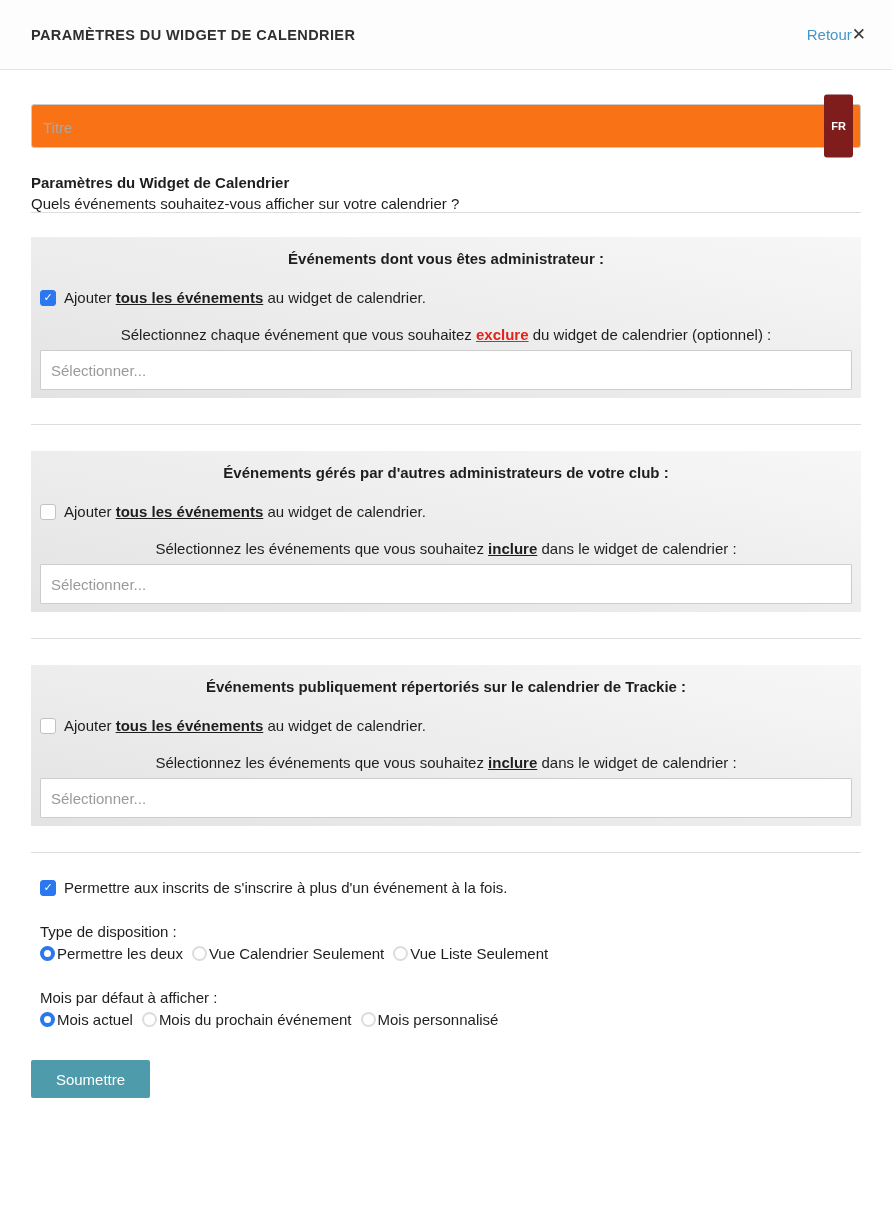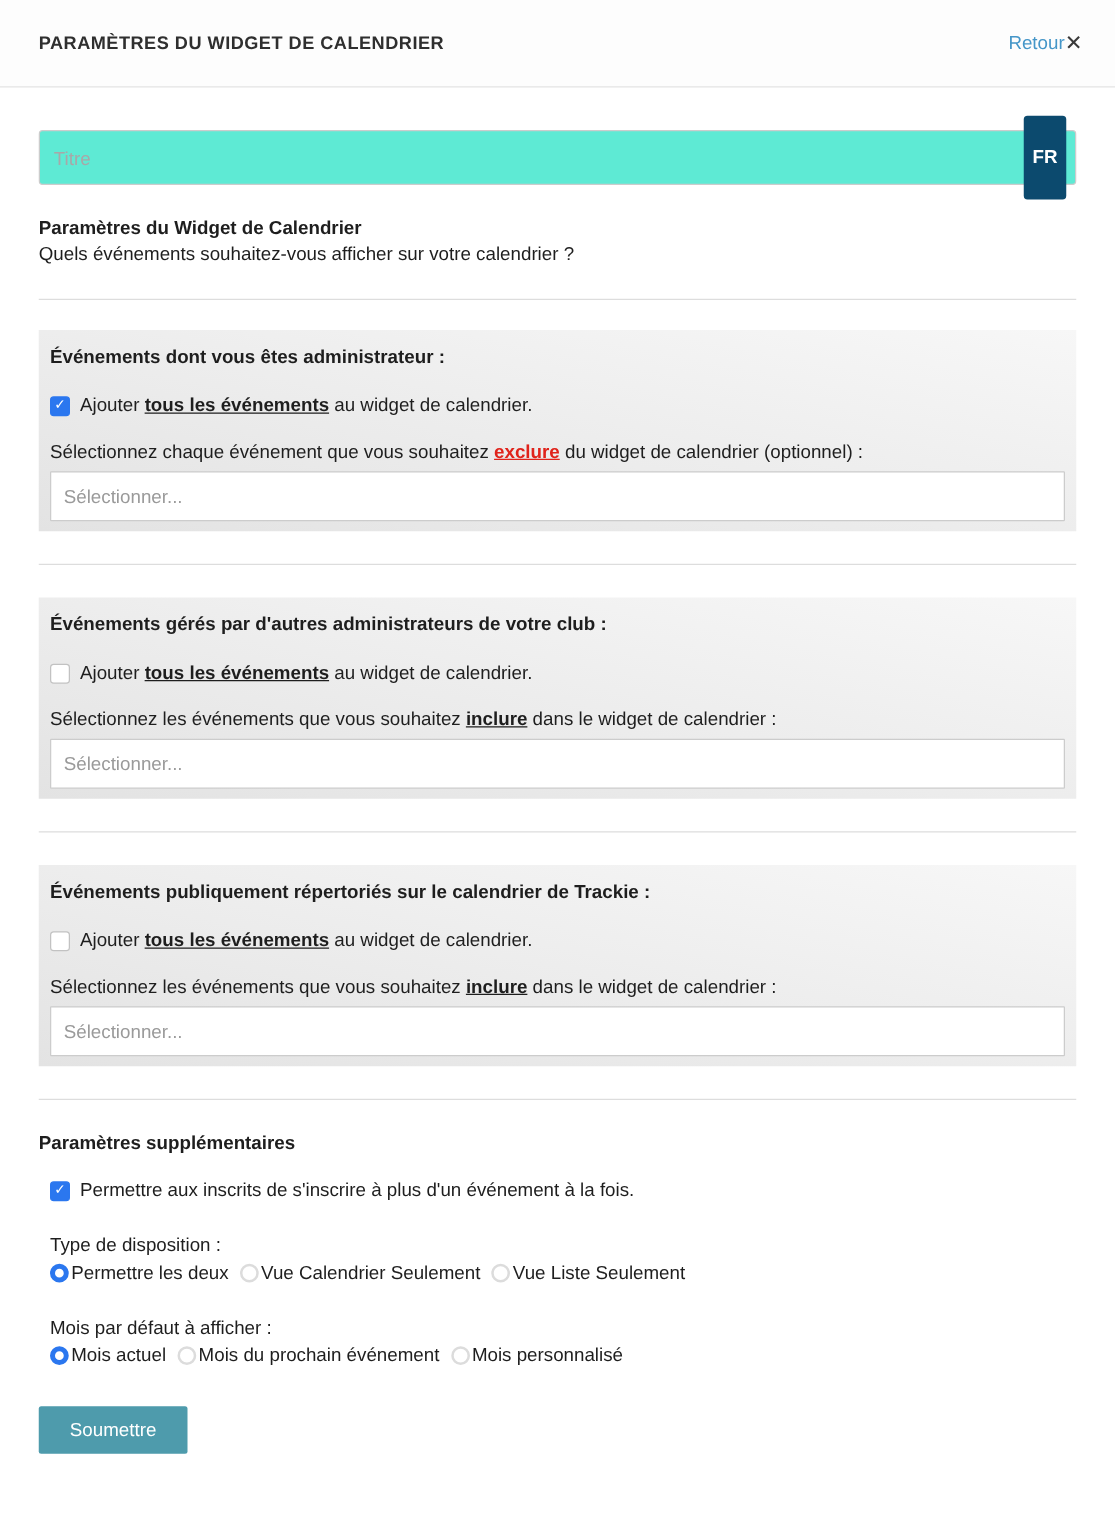--- a/index.html
+++ b/index.html
@@ -22,39 +22,39 @@
   .back-link { color:#4596c8; font-size:15px; text-decoration:none; cursor:pointer; }
   .close-btn { color:#3a3a3a; font-size:17px; font-weight:700; cursor:pointer; line-height:1; }
 
   
   main { padding:34px 31px 20px 31px; }
 
   .title-wrap { position:relative; margin-bottom:26px; }
   .title-input {
     width:100%; height:44px; border:1px solid #ccc; border-radius:3px;
     padding:2px 48px 0 11px; font-size:15px; color:#1e1e1e; outline:none;
-    font-family:inherit; background:#5eead4;
+    font-family:inherit; background:#f97316;
   }
   .title-input::placeholder { color:#a8a8a8; }
   .lang-badge {
     position:absolute; right:8px; top:50%; transform:translateY(-50%);
-    background:#0c4a6e; color:#fff; font-size:15px; font-weight:700;
+    background:#7f1d1d; color:#fff; font-size:11px; font-weight:700;
     border-radius:3px; padding:26px 7px; line-height:1;
   }
 
   .intro-heading { font-size:15px; font-weight:700; margin-bottom:4px; }
-  .intro-question { font-size:15px; margin-bottom:27px; }
+  .intro-question { font-size:15px; }
 
   hr.rule { border:none; border-top:1px solid #ddd; margin:0 0 24px 0; }
   hr.rule.between { margin:26px 0 26px 0; }
 
   
   .event-box {
     background:linear-gradient(to bottom left,#f7f7f7,#e3e3e3);
-    padding:13px 9px 8px 9px; margin-bottom:0;
+    padding:13px 9px 8px 9px; margin-bottom:0;text-align:center;
   }
   .event-box h2 { font-size:15px; font-weight:700; margin-bottom:22px; }
   .cb-row { display:flex; align-items:center; gap:8px; margin-bottom:20px; }
   .cb-label { font-size:15px; }
   .emph { font-weight:700; text-decoration:underline; }
   .emph.red { color:#e0231b; }
   .select-label { font-size:15px; margin-bottom:7px; }
   .fake-select {
     height:40px; background:#fff; border:1px solid #ccc; border-radius:1px;
     display:flex; align-items:center; padding:0 10px; cursor:text;
@@ -155,21 +155,20 @@
     </div>
     <div class="select-label"><span>Sélectionnez les événements que vous souhaitez </span><span class="emph">inclure</span><span> dans le widget de calendrier :</span></div>
     <div class="fake-select">
       <span class="ph">Sélectionner...</span>
     </div>
   </section>
 
   <hr class="rule between">
 
   
-  <div class="extra-heading">Paramètres supplémentaires</div>
 
   <div class="cb-row extra-cb">
     <span class="cb checked">
         <span class="tick">✓</span>
       </span>
     <span class="cb-label">Permettre aux inscrits de s'inscrire à plus d'un événement à la fois.</span>
   </div>
 
   <div class="group">
     <div class="group-label">Type de disposition :</div>

